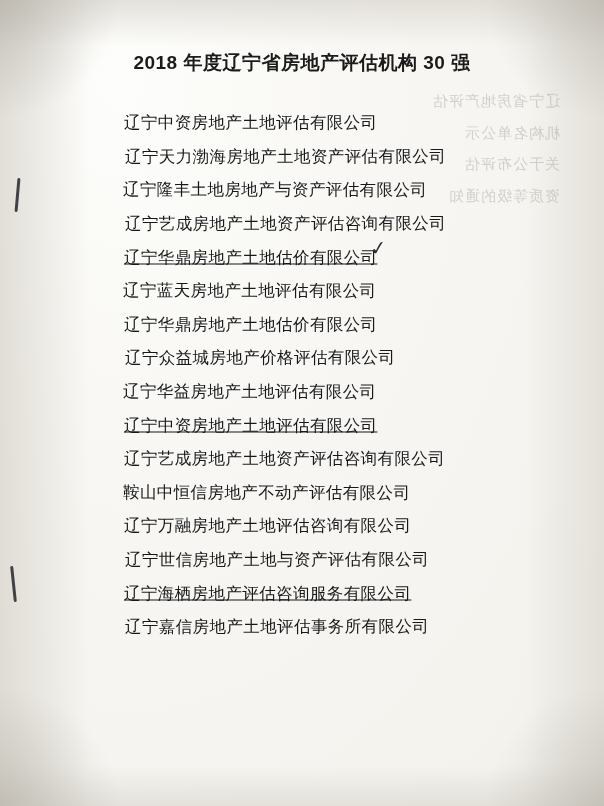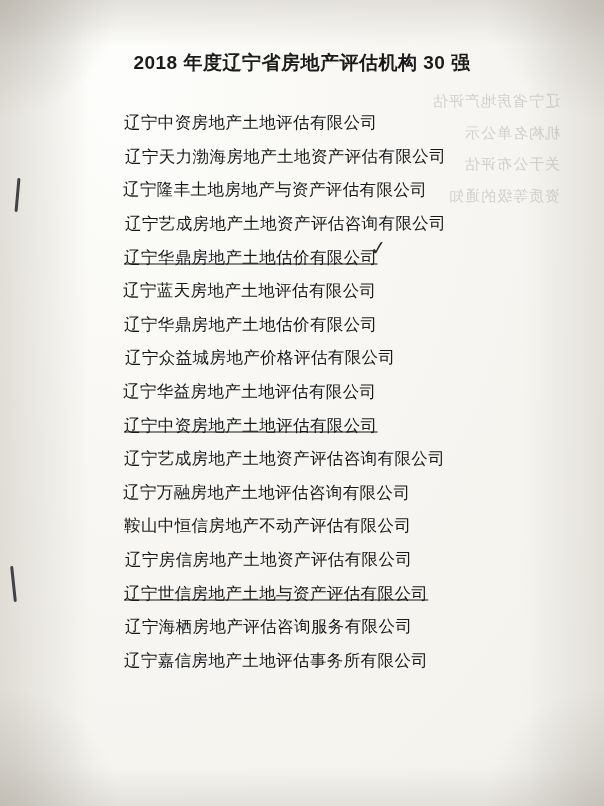--- a/index.html
+++ b/index.html
@@ -185,23 +185,22 @@
     <li class="org-item"><span class="org-text">辽宁天力渤海房地产土地资产评估有限公司</span></li>
     <li class="org-item"><span class="org-text">辽宁隆丰土地房地产与资产评估有限公司</span></li>
     <li class="org-item"><span class="org-text">辽宁艺成房地产土地资产评估咨询有限公司</span></li>
     <li class="org-item"><span class="org-text">辽宁华鼎房地产土地估价有限公司</span></li>
     <li class="org-item"><span class="org-text">辽宁蓝天房地产土地评估有限公司</span></li>
     <li class="org-item"><span class="org-text">辽宁华鼎房地产土地估价有限公司</span></li>
     <li class="org-item"><span class="org-text">辽宁众益城房地产价格评估有限公司</span></li>
     <li class="org-item"><span class="org-text">辽宁华益房地产土地评估有限公司</span></li>
     <li class="org-item"><span class="org-text">辽宁中资房地产土地评估有限公司</span></li>
     <li class="org-item"><span class="org-text">辽宁艺成房地产土地资产评估咨询有限公司</span></li>
+    <li class="org-item"><span class="org-text">鞍山中恒信房地产不动产评估有限公司</span></li>
     <li class="org-item"><span class="org-text">辽宁万融房地产土地评估咨询有限公司</span></li>
-    <li class="org-item"><span class="org-text">鞍山中恒信房地产不动产评估有限公司</span></li>
-    <li class="org-item"><span class="org-text">辽宁房信房地产土地资产评估有限公司</span></li>
     <li class="org-item"><span class="org-text">辽宁世信房地产土地与资产评估有限公司</span></li>
     <li class="org-item"><span class="org-text">辽宁海栖房地产评估咨询服务有限公司</span></li>
     <li class="org-item"><span class="org-text">辽宁嘉信房地产土地评估事务所有限公司</span></li>
   </ul>
 
   <div class="checkmark" id="checkmark-mark">✓</div>
 
   <div class="margin-stroke" id="margin-stroke-top"></div>
   <div class="margin-stroke" id="margin-stroke-bottom"></div>
 

